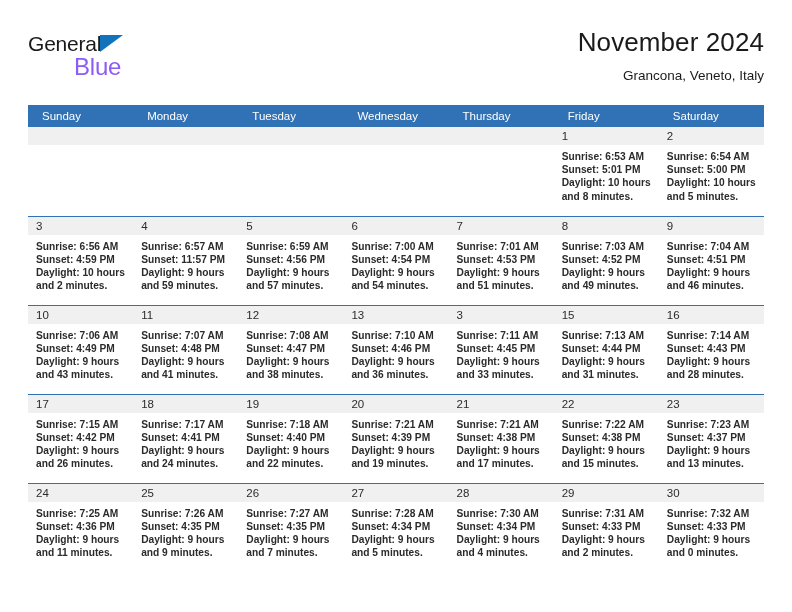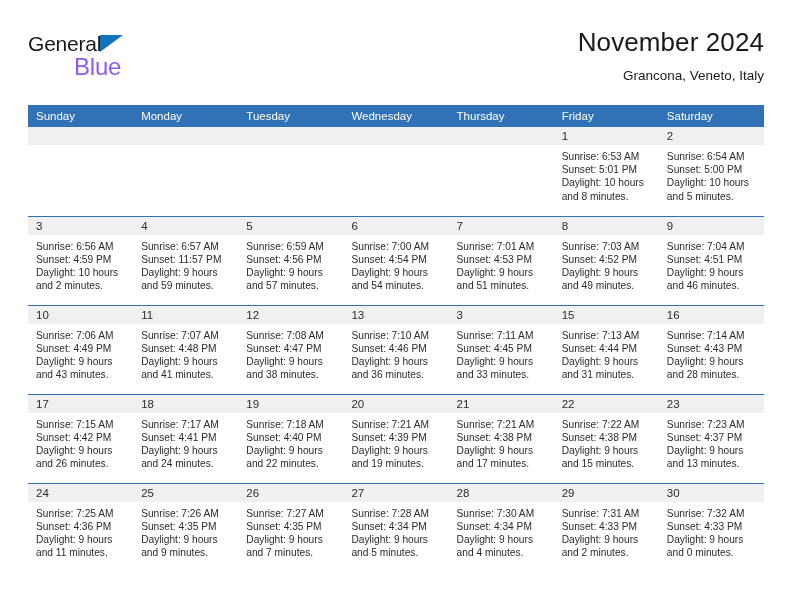--- a/index.html
+++ b/index.html
@@ -93,21 +93,21 @@
     width: 736px;
     border-collapse: collapse;
     table-layout: fixed;
   }
   .calendar th {
     background: #3072b5;
     color: #ffffff;
     font-weight: normal;
     font-size: 11.5px;
     text-align: left;
-    padding: 5px 0 5px 8px;
+    padding: 5px 0 5px 14px;
     height: 21px;
     border: none;
   }
   .calendar td {
     vertical-align: top;
     padding: 0;
     border-top: 1px solid #3072b5;
     background: #ffffff;
     height: 89px;
     width: 105.14px;
@@ -120,20 +120,21 @@
     padding: 1px 0 0 8px;
     font-size: 11.5px;
     color: #2b2b2b;
     line-height: 17px;
   }
   .cell-body {
     padding: 5px 7px 0 8px;
     font-size: 10.2px;
     line-height: 13.2px;
     color: #2b2b2b;
+    font-weight: bold;
   }
   .cell-body div { white-space: nowrap; }
   td.empty .daynum-band { color: transparent; }
 </style>
 </head>
 <body>
 
 <div class="page">
 
   <div class="header">

